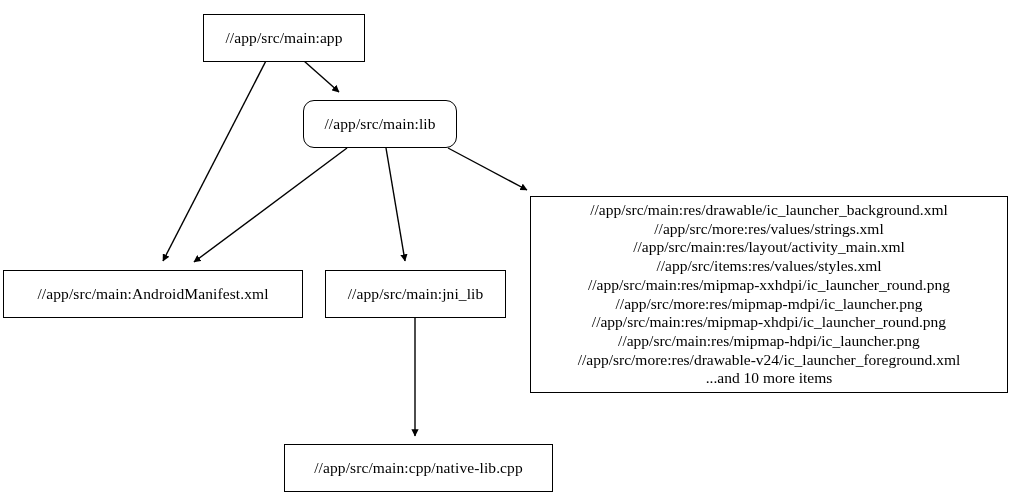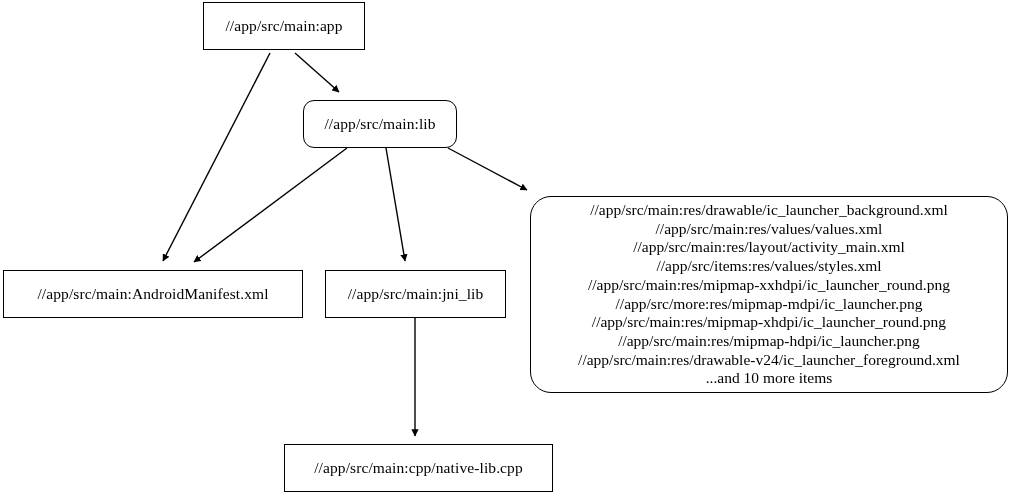--- a/index.html
+++ b/index.html
@@ -41,35 +41,34 @@
   }
   .node-label {
     display: block;
     font-size: 15.5px;
     letter-spacing: 0.1px;
   }
   .node-multiline {
     align-items: center;
     justify-content: center;
     white-space: normal;
-    border-radius: 21px;
   }
   .node-multiline .multi-list {
     display: block;
     text-align: center;
   }
   .node-multiline .multi-line {
     display: block;
     font-size: 15.5px;
     line-height: 18.7px;
     white-space: nowrap;
   }
 
   
-  #node-app       { left: 203px; top: 2px;   width: 162px; height: 48px; }
+  #node-app       { left: 203px; top: 14px;   width: 162px; height: 48px; }
   #node-lib       { left: 303px; top: 100px; width: 154px; height: 48px; border-radius: 11px; }
   #node-manifest  { left: 3px;   top: 270px; width: 300px; height: 48px; }
   #node-jnilib    { left: 325px; top: 270px; width: 181px; height: 48px; }
   #node-resources { left: 530px; top: 196px; width: 478px; height: 197px; }
   #node-nativelib { left: 284px; top: 444px; width: 269px; height: 48px; }
 </style>
 </head>
 <body>
 
 <div id="graph-canvas">
@@ -118,28 +117,28 @@
     <span class="node-label">//app/src/main:jni_lib</span>
   </div>
 
   <div class="node" id="node-manifest">
     <span class="node-label">//app/src/main:AndroidManifest.xml</span>
   </div>
 
   <div class="node node-multiline" id="node-resources">
     <span class="multi-list" id="resources-list">
         <span class="multi-line">//app/src/main:res/drawable/ic_launcher_background.xml</span>
-        <span class="multi-line">//app/src/main:res/values/values.xml</span>
+        <span class="multi-line">//app/src/more:res/values/strings.xml</span>
         <span class="multi-line">//app/src/main:res/layout/activity_main.xml</span>
         <span class="multi-line">//app/src/items:res/values/styles.xml</span>
         <span class="multi-line">//app/src/main:res/mipmap-xxhdpi/ic_launcher_round.png</span>
         <span class="multi-line">//app/src/more:res/mipmap-mdpi/ic_launcher.png</span>
         <span class="multi-line">//app/src/main:res/mipmap-xhdpi/ic_launcher_round.png</span>
         <span class="multi-line">//app/src/main:res/mipmap-hdpi/ic_launcher.png</span>
-        <span class="multi-line">//app/src/main:res/drawable-v24/ic_launcher_foreground.xml</span>
+        <span class="multi-line">//app/src/more:res/drawable-v24/ic_launcher_foreground.xml</span>
         <span class="multi-line">...and 10 more items</span>
       </span>
   </div>
 
   <div class="node" id="node-nativelib">
     <span class="node-label">//app/src/main:cpp/native-lib.cpp</span>
   </div>
 
 </div>
 

